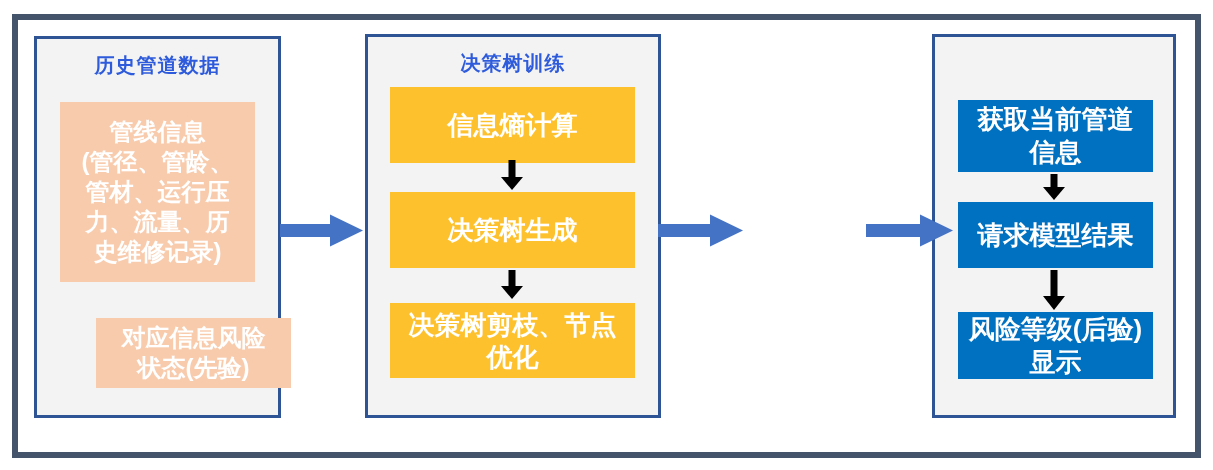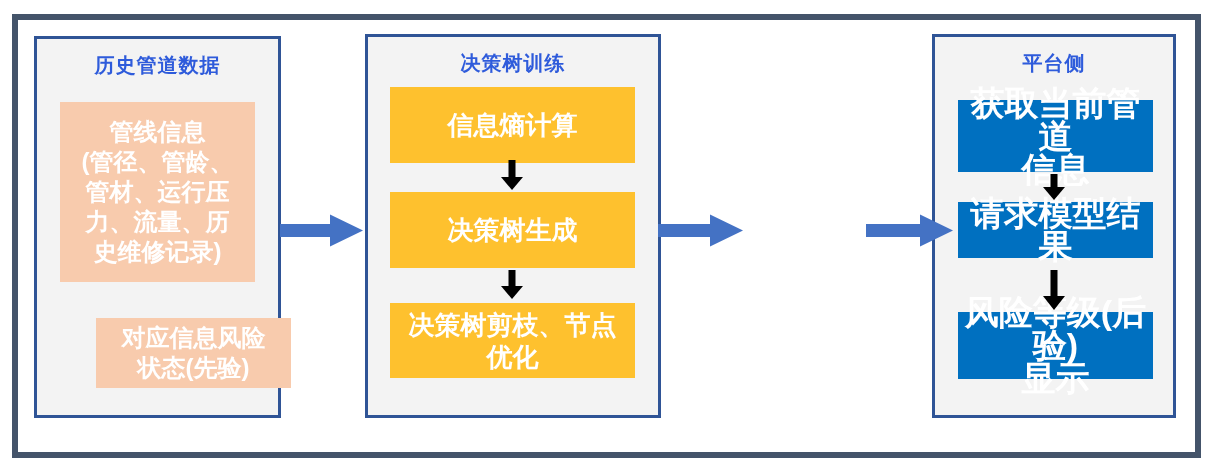--- a/index.html
+++ b/index.html
@@ -17,28 +17,28 @@
     border:3px solid var(--panel_border);}
   .panel-left{left:34px;top:36px;width:247px;height:382px;}
   .panel-middle{left:365px;top:34px;width:296px;height:384px;}
   .panel-right{left:932px;top:34px;width:244px;height:384px;}
   .panel-title{margin-top:13px;text-align:center;font-size:20px;font-weight:bold;
     color:var(--title_text);letter-spacing:1px;}
   .flow-box{position:absolute;display:flex;align-items:center;justify-content:center;
     text-align:center;color:var(--box_text);font-weight:bold;white-space:pre-line;}
   .history-box{background:var(--history_box);font-size:24px;line-height:30px;}
   .training-box{background:var(--training_box);font-size:26px;line-height:32px;}
-  .platform-box{background:var(--platform_box);font-size:34px;line-height:33px;}
+  .platform-box{background:var(--platform_box);font-size:26px;line-height:33px;}
   .lp-box1{left:23px;top:63px;width:195px;height:180px;}
   .lp-box2{left:23px;top:279px;width:195px;height:70px;margin-left:36px;}
   .mp-box1{left:22px;top:50px;width:245px;height:76px;}
   .mp-box2{left:22px;top:155px;width:245px;height:76px;}
   .mp-box3{left:22px;top:266px;width:245px;height:75px;}
   .rp-box1{left:23px;top:63px;width:195px;height:72px;}
-  .rp-box2{left:23px;top:165px;width:195px;height:56px;}
+  .rp-box2{left:23px;top:165px;width:195px;height:66px;}
   .rp-box3{left:23px;top:275px;width:195px;height:67px;}
   .model-box{position:absolute;left:745px;top:138px;width:112px;height:200px;
     border:4px dotted var(--panel_border);border-radius:12px;background:#ffffff;
     display:flex;flex-direction:column;align-items:center;justify-content:center;
     gap:34px;font-size:24px;color:var(--model_text);text-align:center;}
   .arrow-layer{position:absolute;left:0;top:0;width:1213px;height:470px;
     pointer-events:none;z-index:5;}
 </style>
 </head>
 <body>
@@ -70,21 +70,20 @@
       <span>决策树生成</span>
     </div>
     <div class="flow-box training-box mp-box3">
       <span>决策树剪枝、节点
 优化</span>
     </div>
   </div>
 
 
   <div class="panel panel-right">
-    <div class="panel-title">平台侧</div>
     <div class="flow-box platform-box rp-box1">
       <span>获取当前管道
 信息</span>
     </div>
     <div class="flow-box platform-box rp-box2">
       <span>请求模型结果</span>
     </div>
     <div class="flow-box platform-box rp-box3">
       <span>风险等级(后验)
 显示</span>

